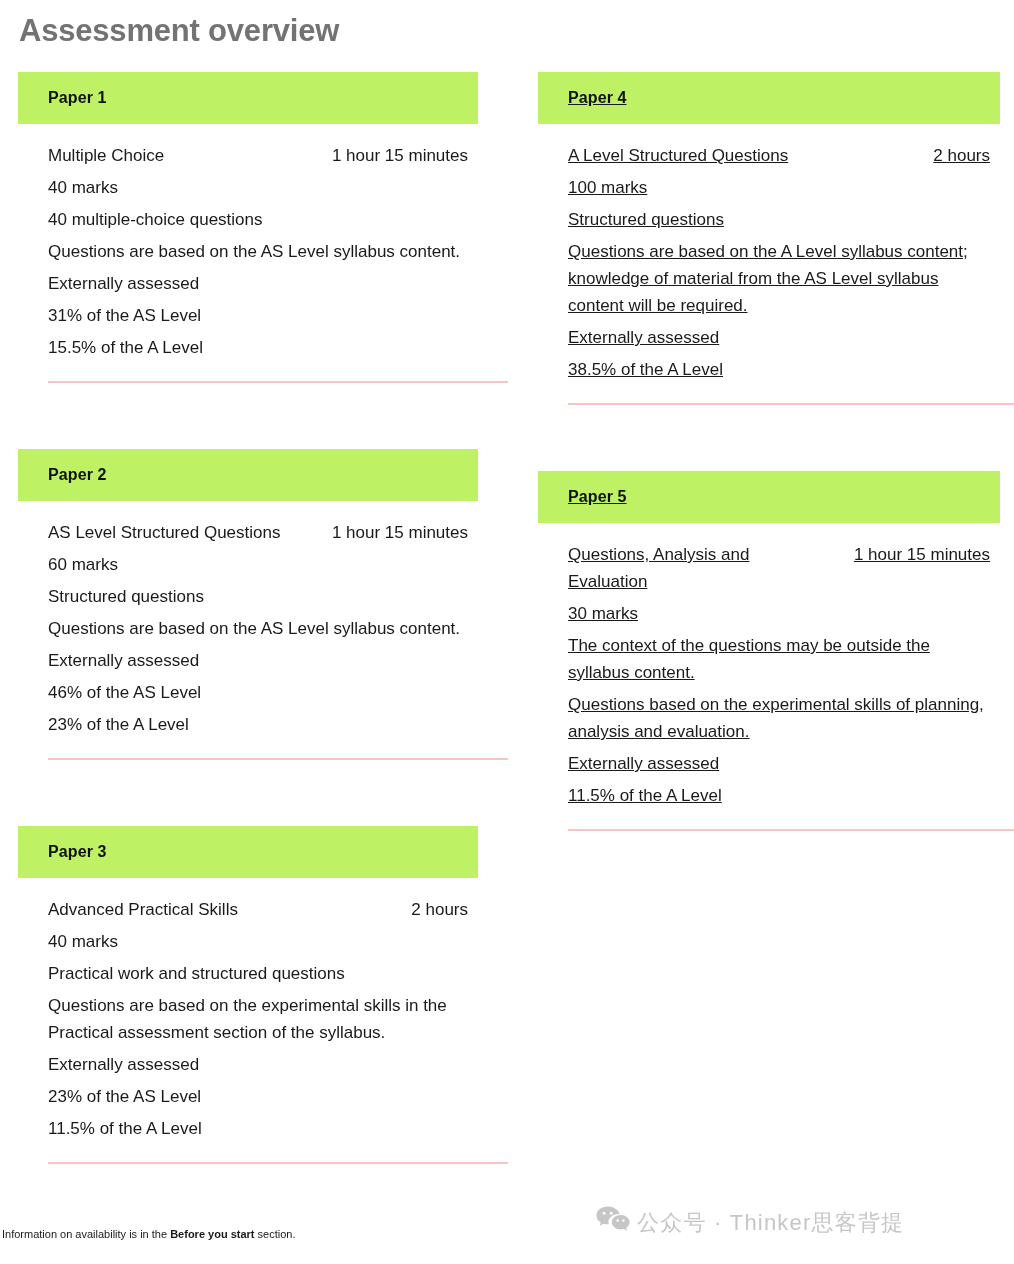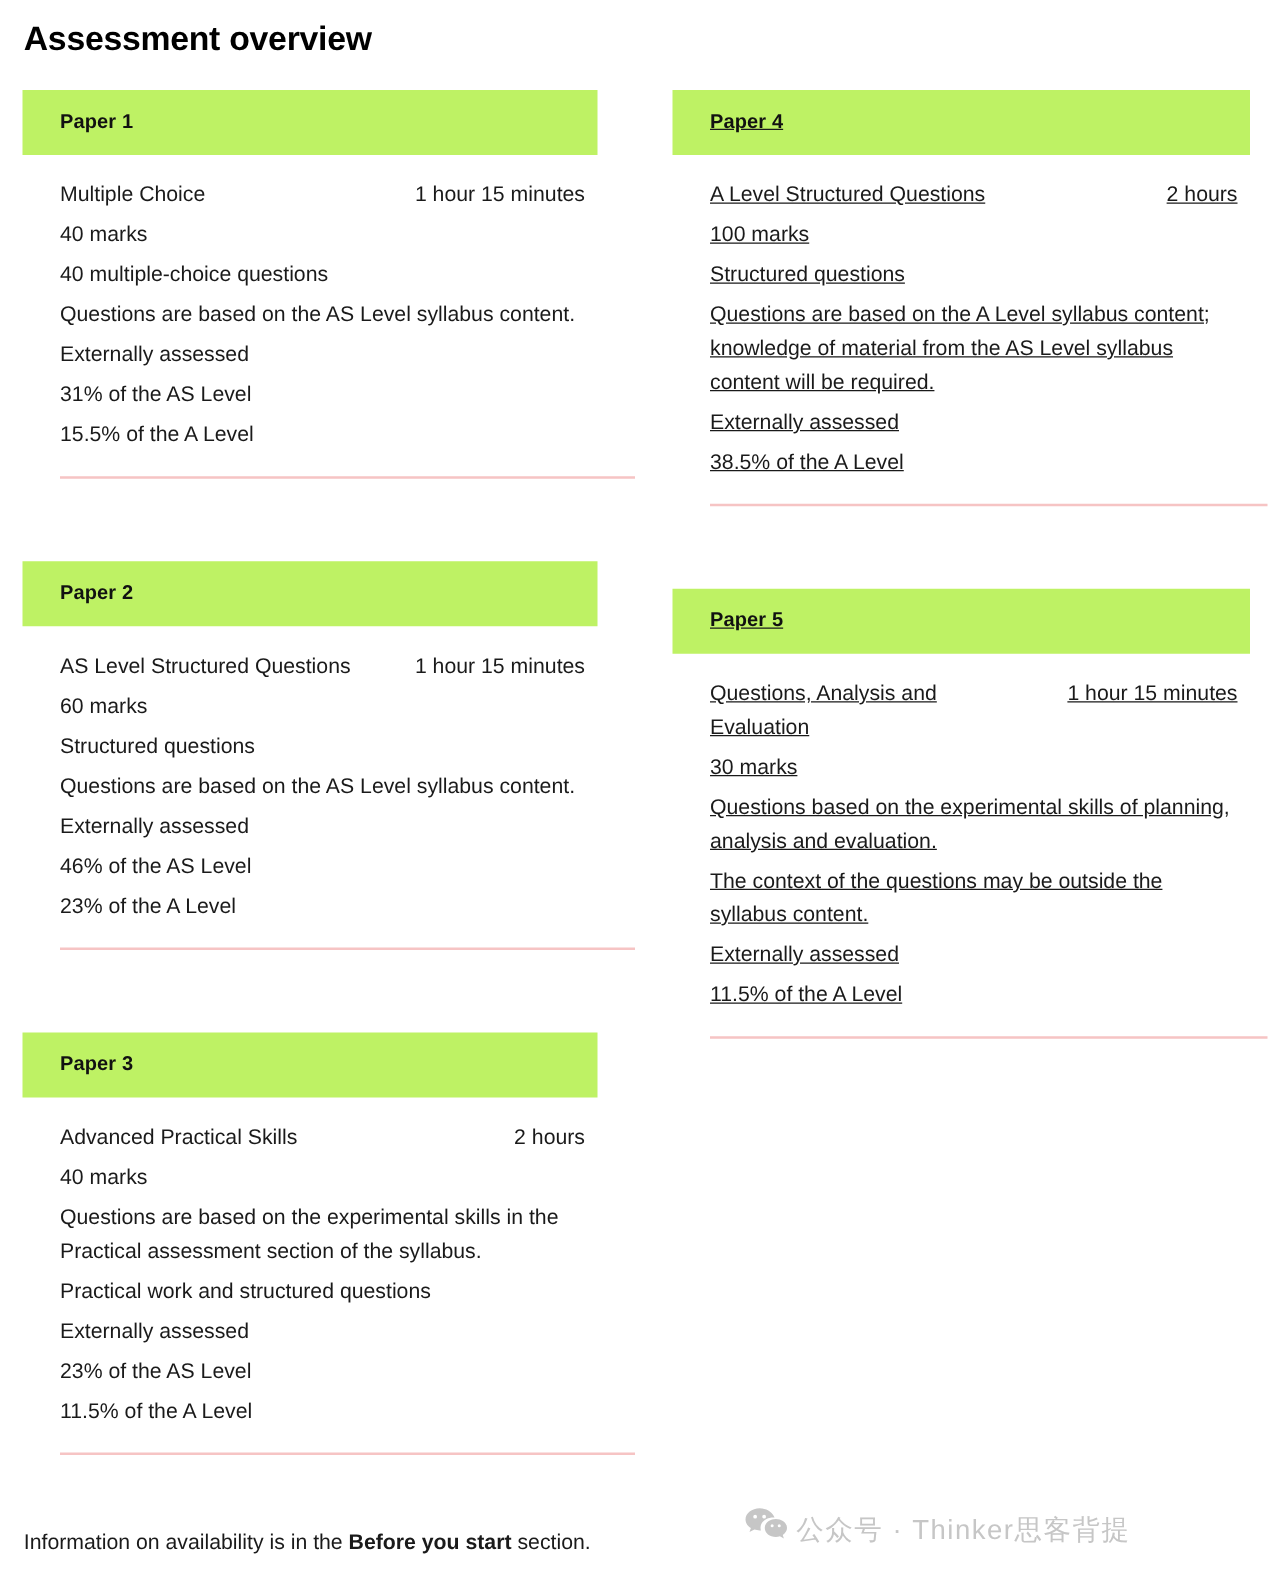--- a/index.html
+++ b/index.html
@@ -20,24 +20,24 @@
     position: relative;
     width: 1014px;
     height: 1264px;
   }
 
   
   .page-title {
     position: absolute;
     left: 19px;
     top: 14px;
-    font-size: 27px;
+    font-size: 31px;
     font-weight: bold;
     letter-spacing: -0.2px;
-    color: #000000;
+    color: #737373;
     line-height: 34px;
     white-space: nowrap;
   }
 
   
   .columns {
     position: absolute;
     left: 0;
     top: 72px;
     width: 1014px;
@@ -108,23 +108,23 @@
     height: 2px;
     background: #f6c4c4;
     margin-top: 20px;
     width: 460px;
   }
   .col-right .card-rule { width: 460px; }
 
   
   .footer {
     position: absolute;
-    left: 19px;
+    left: 2px;
     top: 1221px;
-    font-size: 17px;
+    font-size: 11px;
     line-height: 26px;
     color: #1a1a1a;
     white-space: nowrap;
   }
   .footer b { font-weight: bold; }
 
   
   .watermark {
     position: absolute;
     left: 596px;
@@ -195,22 +195,22 @@
       <div class="card">
         <div class="card-header">
           <span class="card-header-label">Paper 3</span>
         </div>
         <div class="card-body">
           <div class="row-top">
             <span class="title-text">Advanced Practical Skills</span>
             <span class="duration-text">2 hours</span>
           </div>
           <div class="line">40 marks</div>
+          <div class="line">Practical work and structured questions</div>
           <div class="line para">Questions are based on the experimental skills in the Practical assessment section of the syllabus.</div>
-          <div class="line">Practical work and structured questions</div>
           <div class="line">Externally assessed</div>
           <div class="line">23% of the AS Level</div>
           <div class="line">11.5% of the A Level</div>
           <div class="card-rule"></div>
         </div>
       </div>
 
     </div>
 
     <div class="col col-right">
@@ -236,22 +236,22 @@
       <div class="card">
         <div class="card-header">
           <span class="card-header-label">Paper 5</span>
         </div>
         <div class="card-body">
           <div class="row-top">
             <span class="title-text">Questions, Analysis and Evaluation</span>
             <span class="duration-text">1 hour 15 minutes</span>
           </div>
           <div class="line">30 marks</div>
+          <div class="line para">The context of the questions may be outside the syllabus content.</div>
           <div class="line para">Questions based on the experimental skills of planning, analysis and evaluation.</div>
-          <div class="line para">The context of the questions may be outside the syllabus content.</div>
           <div class="line">Externally assessed</div>
           <div class="line">11.5% of the A Level</div>
           <div class="card-rule"></div>
         </div>
       </div>
 
     </div>
 
   </div>
 

